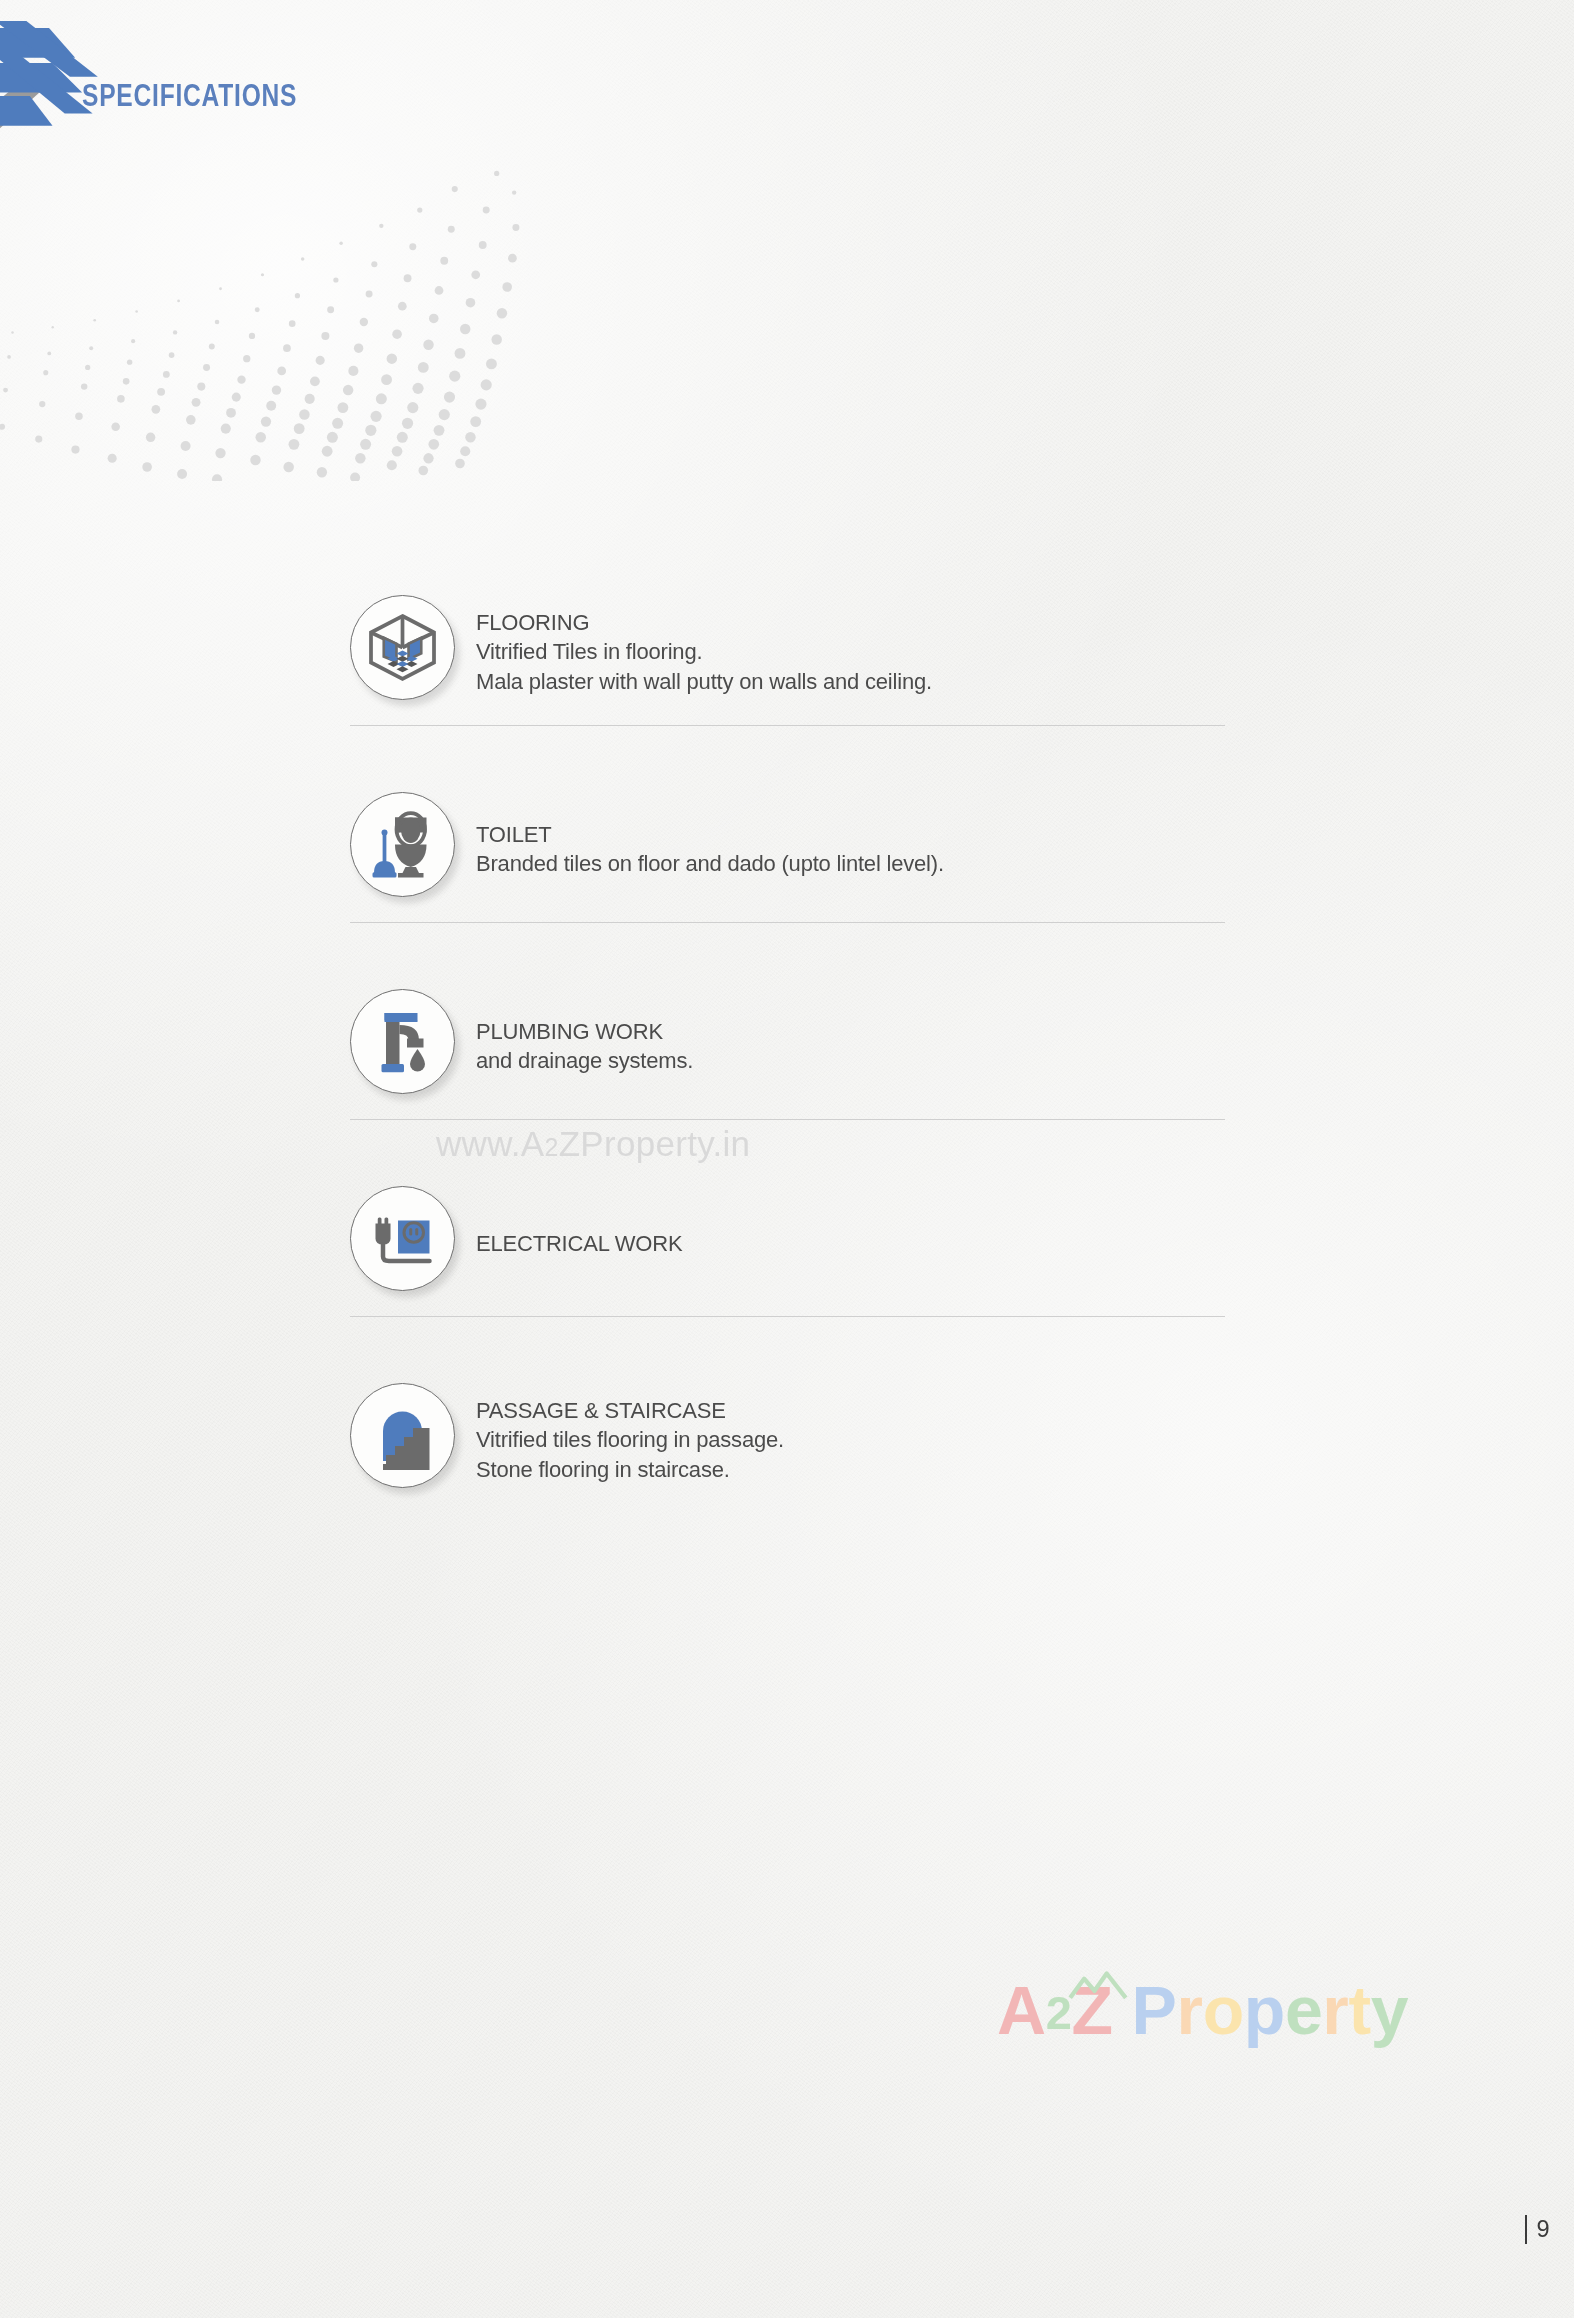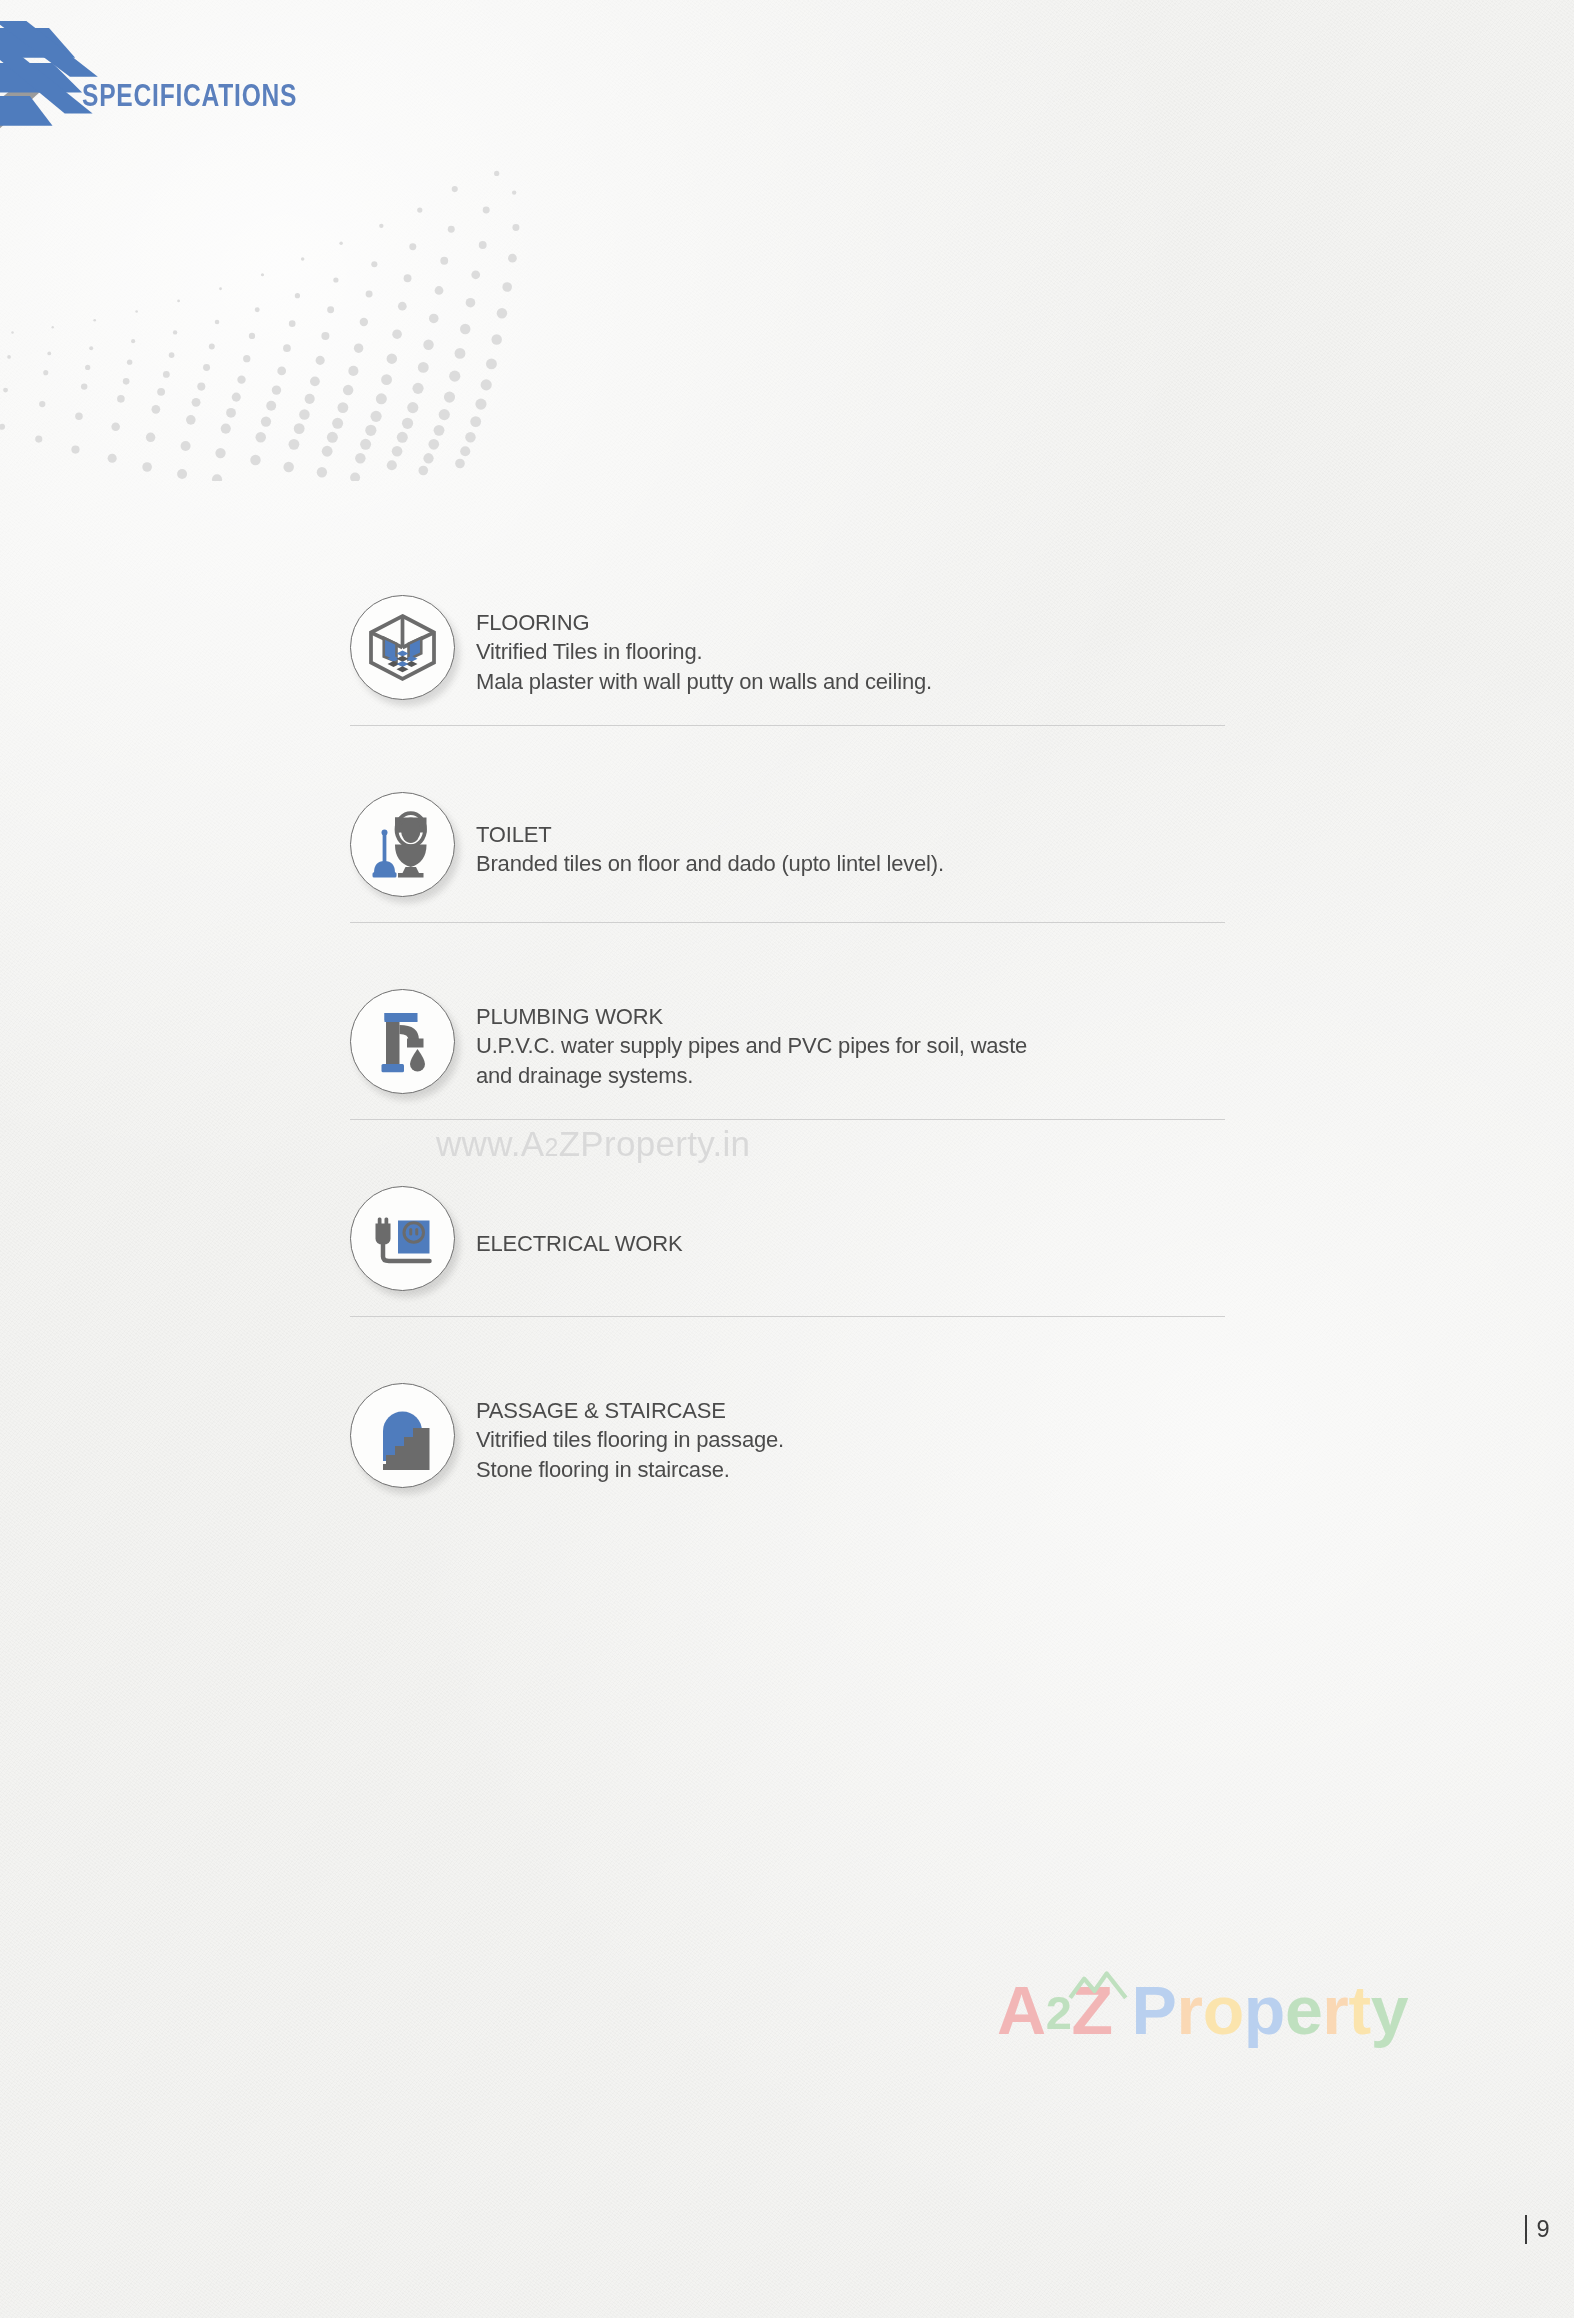--- a/index.html
+++ b/index.html
@@ -429,21 +429,20 @@
         <rect x="56" y="46" width="22" height="12" fill="#6b6b6b"></rect>
 
         <rect x="22" y="80" width="30" height="11" rx="2" fill="#4f7cbd"></rect>
 
         <path d="M70 60 Q80 74 80 80 A10 10 0 0 1 60 80 Q60 74 70 60 Z" fill="#6b6b6b"></path>
       </svg>
     </div>
     <div class="spec-text">
       <div class="spec-title">PLUMBING WORK</div>
       <div class="spec-desc">
-        <div>U.P.V.C. water supply pipes and PVC pipes for soil, waste</div>
         <div>and drainage systems.</div>
       </div>
     </div>
   </div>
 
   <div class="spec-row">
     <div class="icon-badge">
       <svg width="75" height="75" viewBox="0 0 100 100">
 
         <rect x="44" y="26" width="42" height="44" fill="#4f7cbd"></rect>

